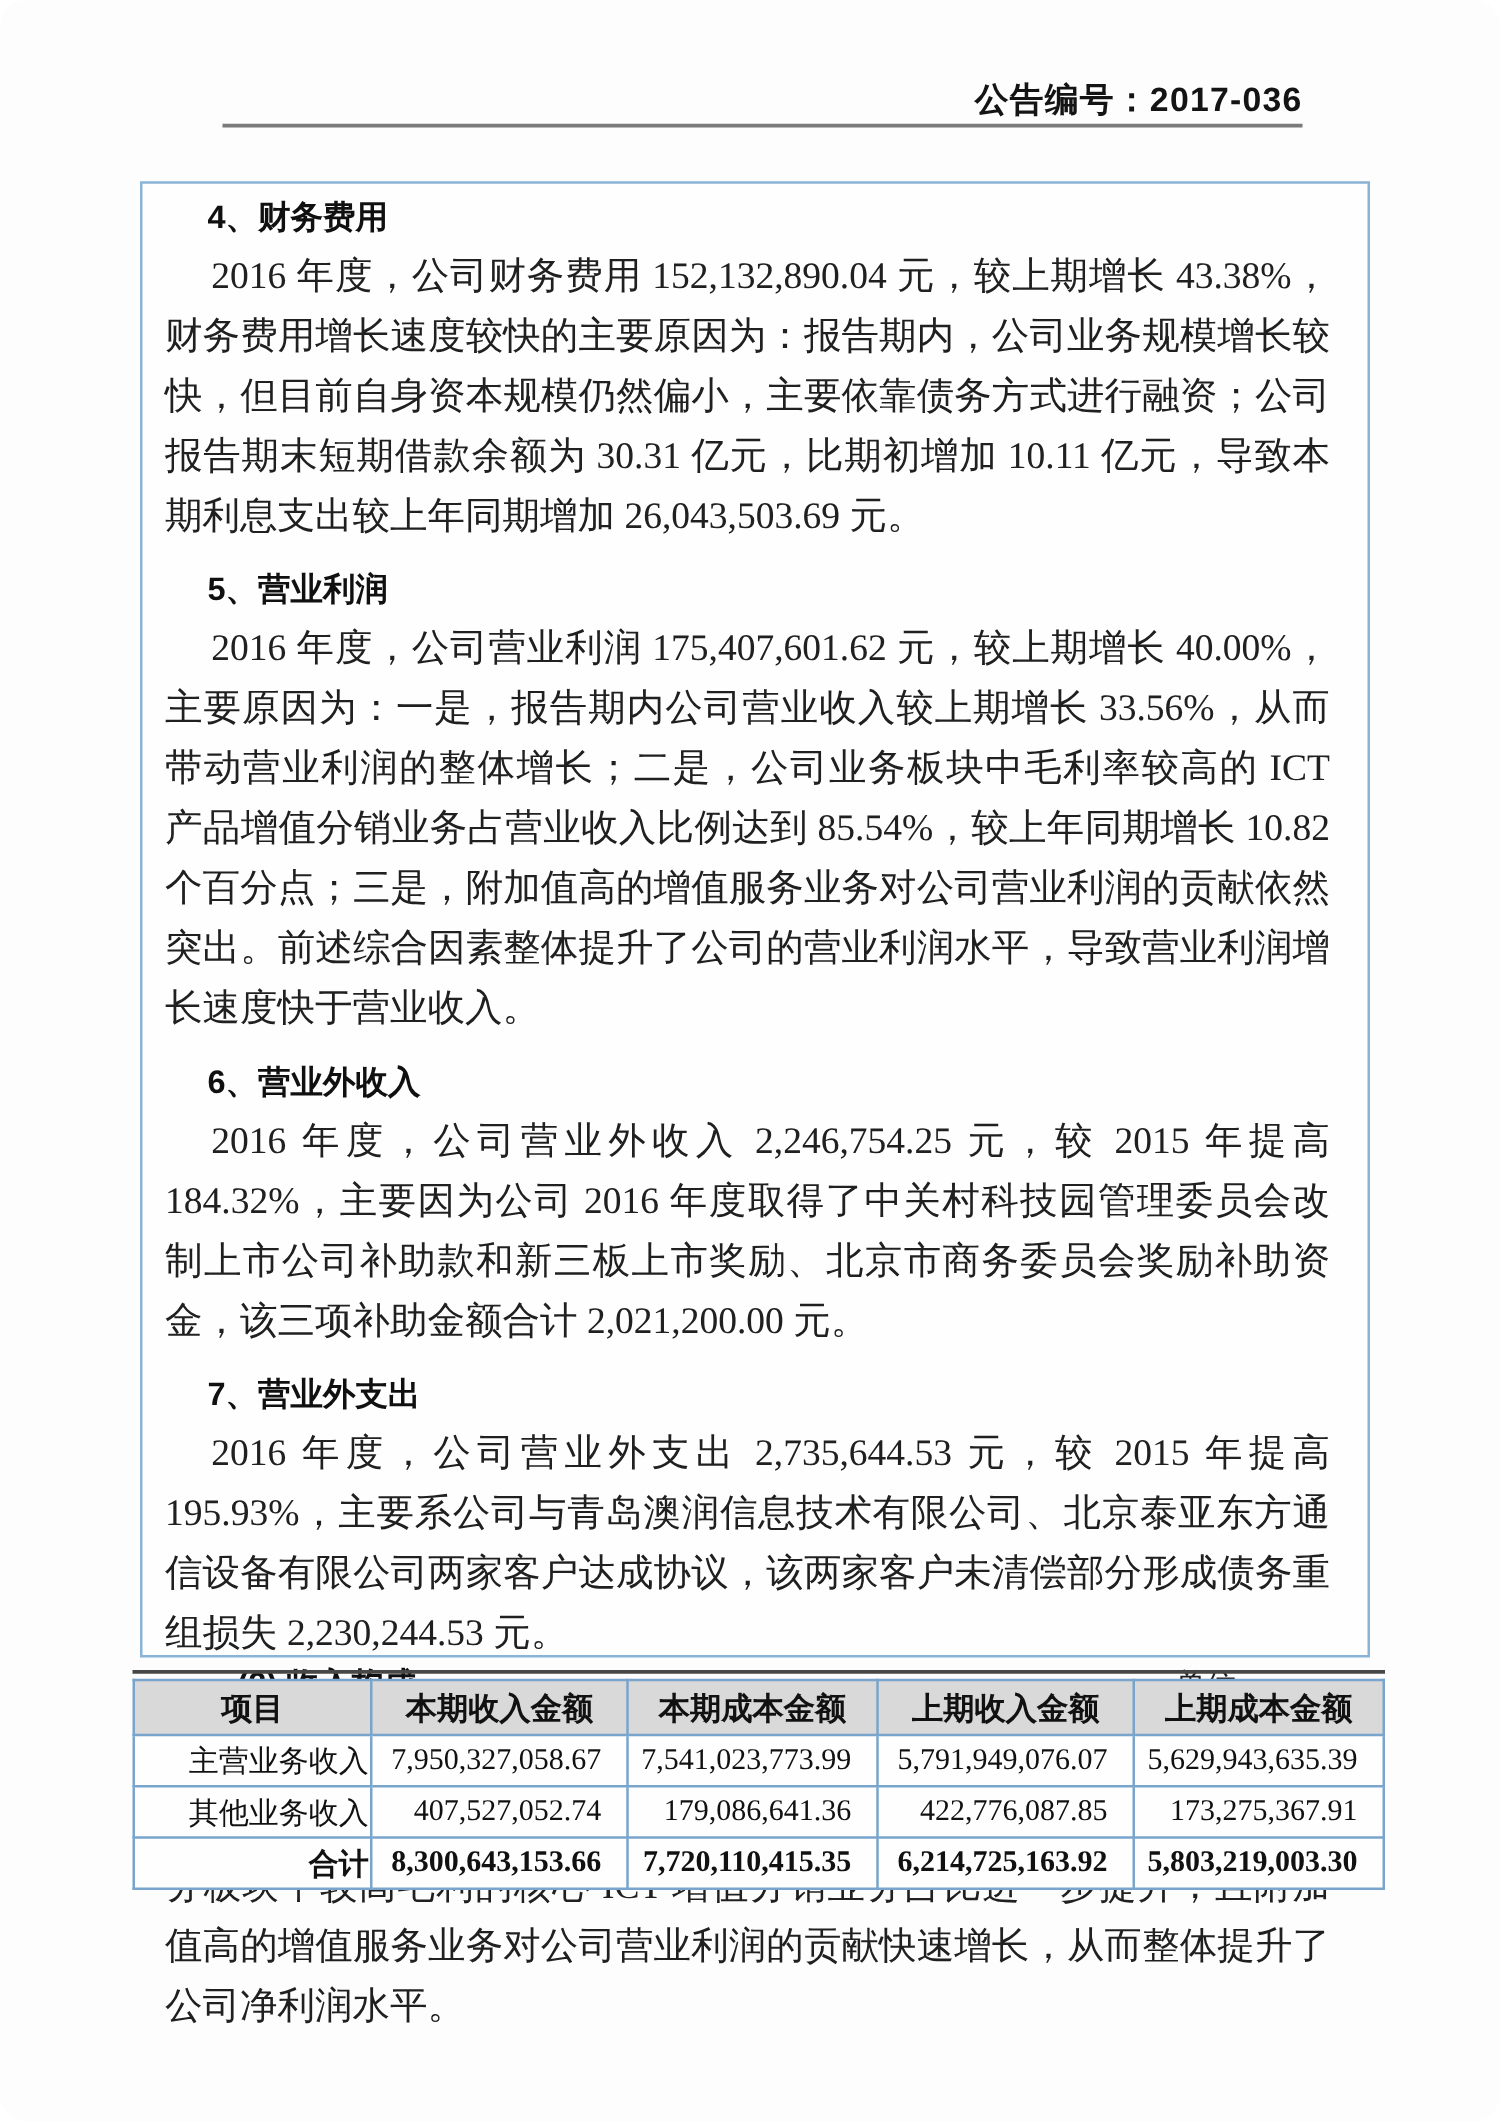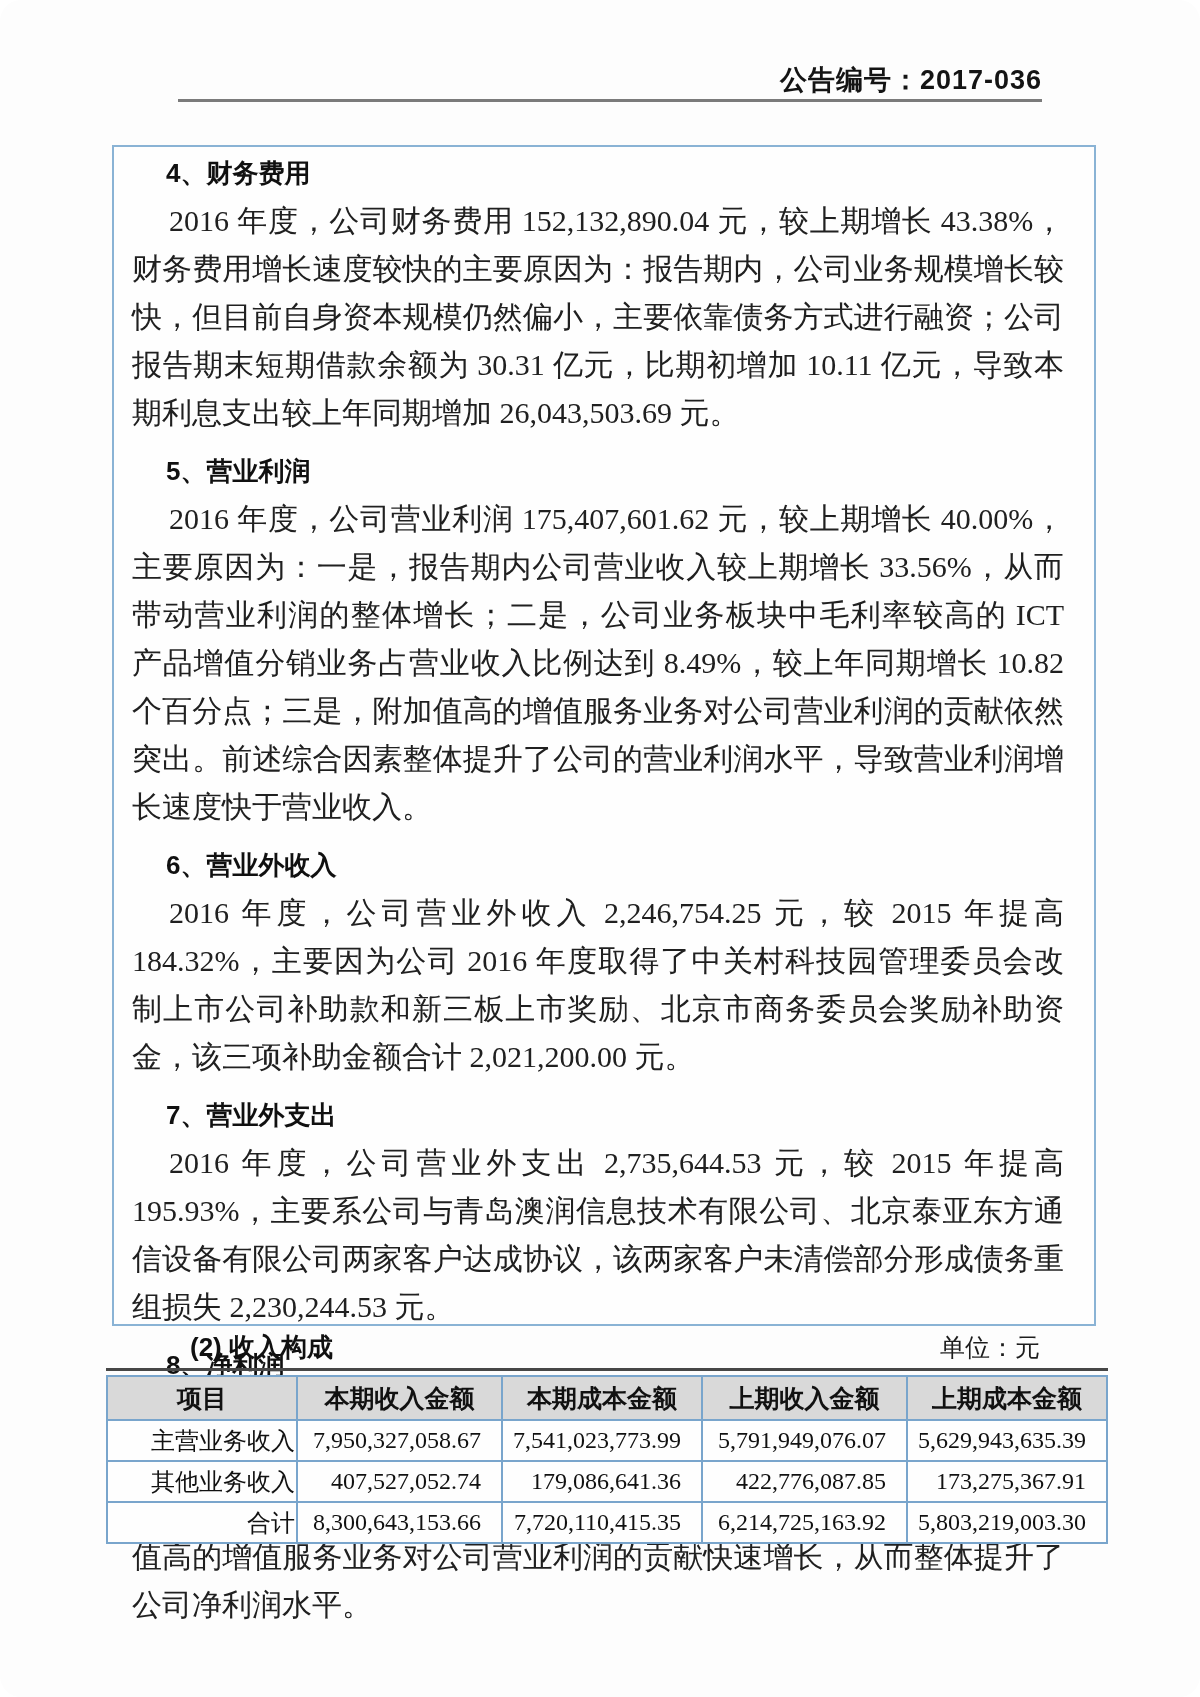--- a/index.html
+++ b/index.html
@@ -51,59 +51,59 @@
     position:absolute; top:1330px; left:112px; width:928px;
     display:flex; justify-content:space-between; align-items:baseline;
   }
   .income-heading {
     font-family:"Liberation Sans","DejaVu Sans",sans-serif;
     font-weight:bold; font-size:26px; margin-left:78px; color:#101010;
   }
   .unit-label { font-size:25px; color:#1d1d1d; }
 
   
-  .table-wrap { position:absolute; top:1368px; left:106px; width:1002px; }
+  .table-wrap { position:absolute; top:1336px; left:106px; width:1002px; }
   .table-top-rule { height:3px; background:#474747; margin-bottom:4px; }
   table.income {
     width:100%; border-collapse:collapse; table-layout:fixed;
   }
   table.income th, table.income td {
     border:2px solid #79a5cc; box-sizing:border-box;
   }
   table.income th {
     background:#d9d9d9; height:44px;
     font-family:"Liberation Sans","DejaVu Sans",sans-serif;
     font-weight:bold; font-size:25px; color:#111; text-align:center;
   }
   table.income td {
     height:41px; font-size:24px; background:#fefefe; color:#111;
   }
   td.cell-label { text-align:right; font-size:25px; }
   td.cell-num  { text-align:right; padding-right:20px;
                  font-family:"Liberation Serif","DejaVu Serif",serif; }
-  tr.total-row td { font-weight:normal;margin-top:33px; }
+  tr.total-row td { font-weight:bold;margin-top:33px; }
 </style>
 </head>
 <body>
 
 <div class="page">
 
   <div class="doc-header">公告编号：2017-036</div>
 
   <div class="header-rule"></div>
 
   <div class="content-box">
     <div id="sections">
         <div class="section">
           <h3 class="sec-heading">4、财务费用</h3>
           <p class="sec-para">2016 年度，公司财务费用 152,132,890.04 元，较上期增长 43.38%，财务费用增长速度较快的主要原因为：报告期内，公司业务规模增长较快，但目前自身资本规模仍然偏小，主要依靠债务方式进行融资；公司报告期末短期借款余额为 30.31 亿元，比期初增加 10.11 亿元，导致本期利息支出较上年同期增加 26,043,503.69 元。</p>
         </div>
         <div class="section">
           <h3 class="sec-heading">5、营业利润</h3>
-          <p class="sec-para">2016 年度，公司营业利润 175,407,601.62 元，较上期增长 40.00%，主要原因为：一是，报告期内公司营业收入较上期增长 33.56%，从而带动营业利润的整体增长；二是，公司业务板块中毛利率较高的 ICT 产品增值分销业务占营业收入比例达到 8.49%，较上年同期增长 10.82 个百分点；三是，附加值高的增值服务业务对公司营业利润的贡献依然突出。前述综合因素整体提升了公司的营业利润水平，导致营业利润增长速度快于营业收入。</p>
+          <p class="sec-para">2016 年度，公司营业利润 175,407,601.62 元，较上期增长 40.00%，主要原因为：一是，报告期内公司营业收入较上期增长 33.56%，从而带动营业利润的整体增长；二是，公司业务板块中毛利率较高的 ICT 产品增值分销业务占营业收入比例达到 85.54%，较上年同期增长 10.82 个百分点；三是，附加值高的增值服务业务对公司营业利润的贡献依然突出。前述综合因素整体提升了公司的营业利润水平，导致营业利润增长速度快于营业收入。</p>
         </div>
         <div class="section">
           <h3 class="sec-heading">6、营业外收入</h3>
           <p class="sec-para">2016 年度，公司营业外收入 2,246,754.25 元，较 2015 年提高 184.32%，主要因为公司 2016 年度取得了中关村科技园管理委员会改制上市公司补助款和新三板上市奖励、北京市商务委员会奖励补助资金，该三项补助金额合计 2,021,200.00 元。</p>
         </div>
         <div class="section">
           <h3 class="sec-heading">7、营业外支出</h3>
           <p class="sec-para">2016 年度，公司营业外支出 2,735,644.53 元，较 2015 年提高 195.93%，主要系公司与青岛澳润信息技术有限公司、北京泰亚东方通信设备有限公司两家客户达成协议，该两家客户未清偿部分形成债务重组损失 2,230,244.53 元。</p>
         </div>
         <div class="section">

